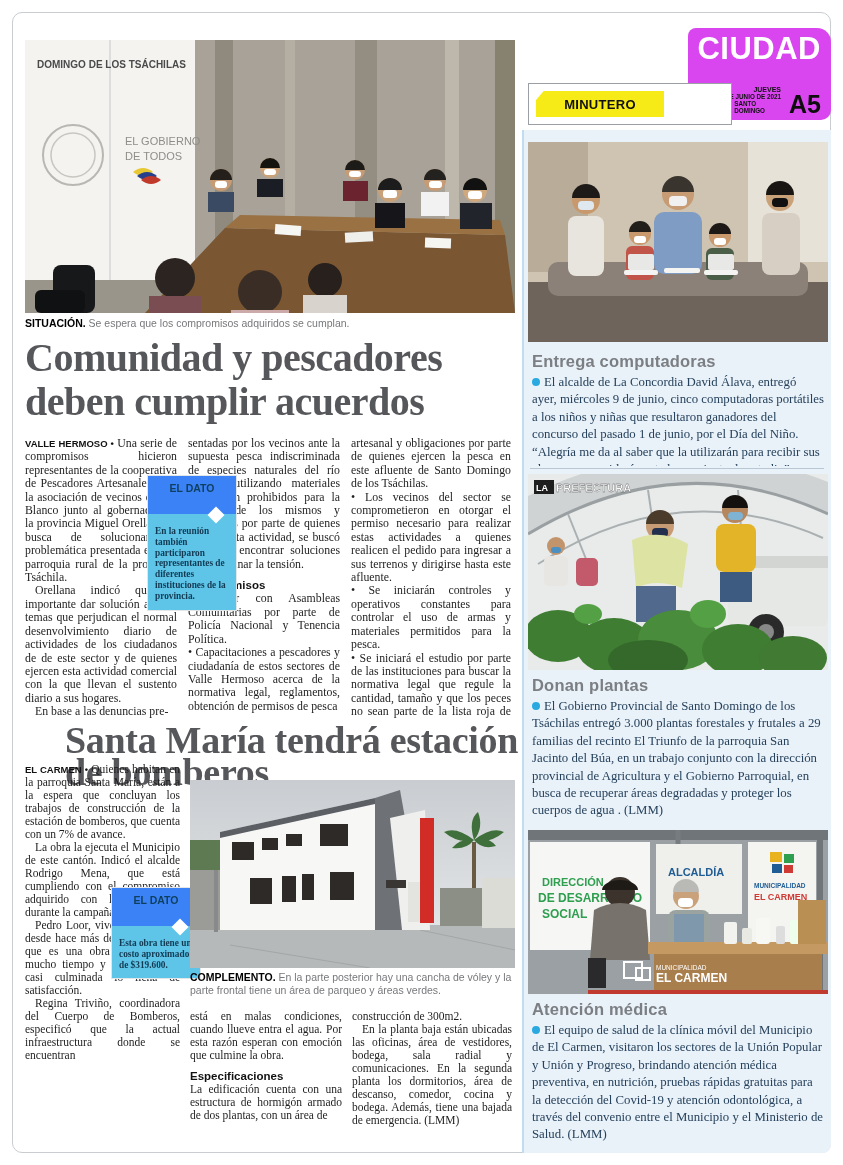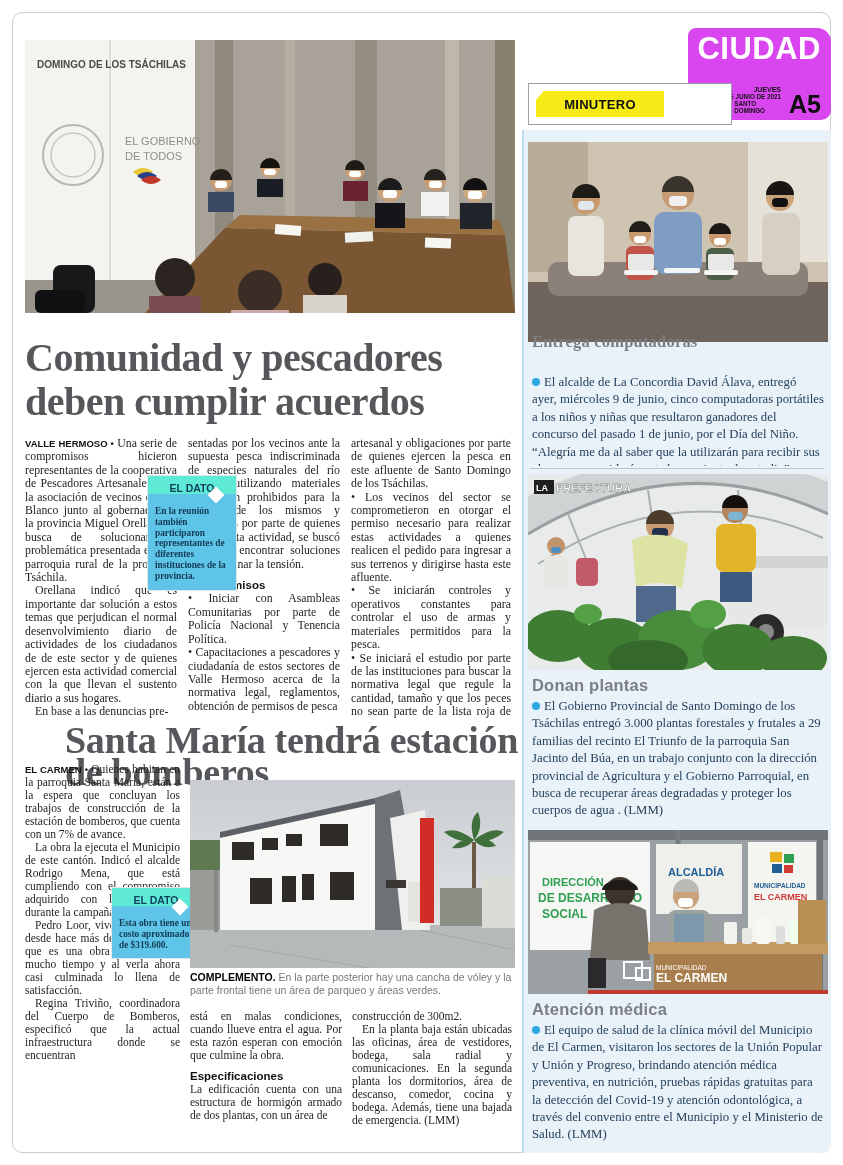--- a/index.html
+++ b/index.html
@@ -67,21 +67,21 @@
   }
   .bodycol { font-size:11.8px; line-height:13.4px; text-align:justify; overflow:hidden; }
   .bodycol p { margin-bottom:0; text-indent:10px; }
   .bodycol p.first { text-indent:0; }
   .dateline { font-family:"Liberation Sans", sans-serif; font-weight:bold; font-size:9.5px; color:#111; }
   .subhead { font-family:"Liberation Sans", sans-serif; font-weight:bold; font-size:11.5px; color:#111; margin-top:8px; text-indent:0 !important; }
 
   
   .eldato { background:#fff; box-shadow:0 0 0 1px #e3e6e8; }
   .eldato-head {
-    position:relative; background:#5eead4; text-align:center; padding:6px 0 0;
+    position:relative; background:#3b82f6; text-align:center; padding:6px 0 20px;
     font-family:"Liberation Sans", sans-serif; font-weight:bold; font-size:10.5px; color:#0e3f5c;
   }
   .eldato-tail {
     position:absolute; right:14px; bottom:-7px; width:12px; height:12px;
     background:#fff; transform:rotate(45deg); z-index:2;
   }
   .eldato-body {
     background:#5ec4e8; padding:12px 7px 8px;
     font-family:Liberation Serif, serif; font-weight:bold; font-size:9.3px; line-height:10.8px; color:#123a52;
   }
@@ -199,20 +199,24 @@
           <path d="M185 140 a11 11 0 0 1 22 0z" fill="#241f1a"></path>
           <rect x="183" y="152" width="26" height="20" fill="#3b4a63"></rect>
         </g>
     </g>
 
     <rect x="250" y="185" width="26" height="10" fill="#f5f5f2" transform="rotate(4 263 190)"></rect>
     <rect x="320" y="192" width="28" height="10" fill="#efefec" transform="rotate(-3 334 197)"></rect>
     <rect x="400" y="198" width="26" height="10" fill="#f5f5f2" transform="rotate(2 413 203)"></rect>
   </svg>
 
+  <div class="abs caption" style="left:25px; top:317px; width:490px;">
+    <b>SITUACIÓN.</b>
+    <span>Se espera que los compromisos adquiridos se cumplan.</span>
+  </div>
 
   <div class="abs headline1" style="left:25px; top:336px; width:490px;">Comunidad y pescadores deben cumplir acuerdos</div>
 
   <div class="abs bodycol" style="left:25px; top:437px; width:152px; height:282px;">
     <p class="first"><span class="dateline">VALLE HERMOSO •</span>
       <span>Una serie de compromisos hicieron representantes de la cooperativa de Pescadores Artesanales y de la asociación de vecinos del río Blanco junto al gobernador de la provincia Miguel Orellana en busca de solucionar la problemática presentada en esta parroquia rural de la provincia Tsáchila.</span></p>
     <p>Orellana indicó que es importante dar solución a estos temas que perjudican el normal desenvolvimiento diario de actividades de los ciudadanos de de este sector y de quienes ejercen esta actividad comercial con la que llevan el sustento diario a sus hogares.</p>
     <p>En base a las denuncias pre-</p>
   </div>
   <div class="abs bodycol" style="left:188px; top:437px; width:152px; height:282px;">
@@ -347,21 +351,21 @@
         <rect x="234" y="71" width="38" height="62" rx="8" fill="#d8cfc4"></rect>
 
       <rect x="96" y="128" width="34" height="5" rx="2" fill="#f4f4f2"></rect>
         <rect x="100" y="112" width="26" height="16" rx="2" fill="#e8e8e6"></rect>
       <rect x="136" y="126" width="36" height="5" rx="2" fill="#f4f4f2"></rect>
       <rect x="176" y="128" width="34" height="5" rx="2" fill="#f4f4f2"></rect>
         <rect x="180" y="112" width="26" height="16" rx="2" fill="#e8e8e6"></rect>
     </g>
   </svg>
 
-  <div class="abs sb-heading" style="left:532px; top:332px; width:290px;font-family:Liberation Serif, serif;">Entrega computadoras</div>
+  <div class="abs sb-heading" style="left:532px; top:352px; width:290px;">Entrega computadoras</div>
   <div class="abs sb-text" style="left:532px; top:374px; width:292px; height:92px; overflow:hidden;">
     <span class="dot"></span><span>El alcalde de La Concordia David Álava, entregó ayer, miércoles 9 de junio, cinco computadoras portátiles a los niños y niñas que resultaron ganadores del concurso del pasado 1 de junio, por el Día del Niño. “Alegría me da al saber que la utilizarán para recibir sus clases y que cuidarán esta herramienta de estudio”.  (LMM)</span>
   </div>
   <div class="abs sb-divider" style="left:530px; top:468px; width:294px;"></div>
 
   <svg class="abs photo" style="left:528px; top:474px;" width="300" height="196" viewBox="0 0 300 196">
     <rect width="300" height="196" fill="#e8ebe9"></rect>
 
     <path d="M0 60 Q150 -30 300 40 L300 8 Q150 -52 0 22 Z" fill="#cfd3d4"></path>
     <path d="M0 60 Q150 -30 300 40" fill="none" stroke="#9aa0a2" stroke-width="3"></path>

